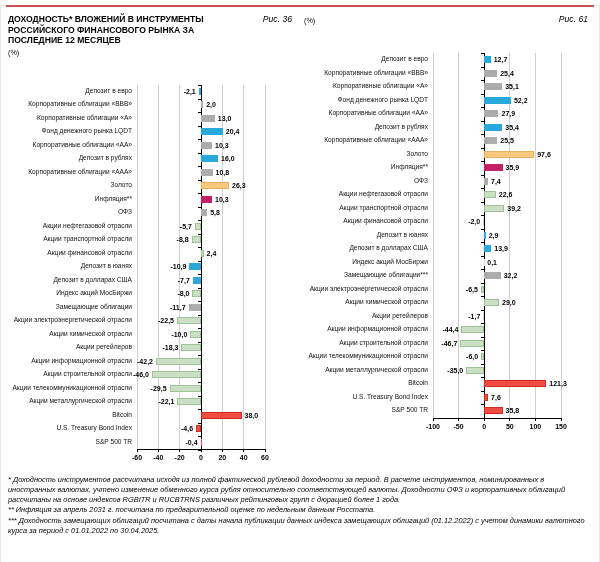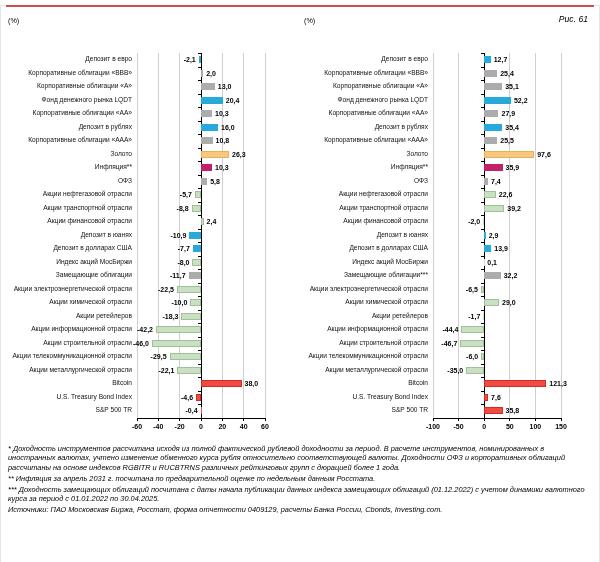--- a/index.html
+++ b/index.html
@@ -33,20 +33,24 @@
   .footer p { margin-bottom:1px; }
 </style>
 </head>
 <body>
 
 <div class="page">
   <div class="top-rule" id="top-rule" style="background: rgb(201, 80, 78);"></div>
 
   <div class="charts">
     <section class="panel">
+      <div class="panel-header">
+        <h2 class="chart-title">ДОХОДНОСТЬ* ВЛОЖЕНИЙ В ИНСТРУМЕНТЫ РОССИЙСКОГО ФИНАНСОВОГО РЫНКА ЗА ПОСЛЕДНИЕ 12 МЕСЯЦЕВ</h2>
+        <span class="fig-label">Рис. 36</span>
+      </div>
       <div class="unit">(%)</div>
       <div class="chart" id="chart-0">
           <div class="chart-grid" style="left: 129px; width: 128px; height: 364.5px;">
             <div class="gridline" style="left: -0.5px; background: rgb(207, 207, 207);"></div>
             <div class="gridline" style="left: 20.8333px; background: rgb(207, 207, 207);"></div>
             <div class="gridline" style="left: 42.1667px; background: rgb(207, 207, 207);"></div>
             <div class="gridline" style="left: 84.8333px; background: rgb(207, 207, 207);"></div>
             <div class="gridline" style="left: 106.167px; background: rgb(207, 207, 207);"></div>
             <div class="gridline" style="left: 127.5px; background: rgb(207, 207, 207);"></div>
             <div class="zeroline" style="left: 63.5px;"></div>
@@ -539,15 +543,14 @@
             <div class="xticklabel" style="left: 128px;">150</div>
           </div>
         </div>
     </section>
   </div>
 
   <div class="footer">
     <p>* Доходность инструментов рассчитана исходя из полной фактической рублевой доходности за период. В расчете инструментов, номинированных в иностранных валютах, учтено изменение обменного курса рубля относительно соответствующей валюты. Доходности ОФЗ и корпоративных облигаций рассчитаны на основе индексов RGBITR и RUCBTRNS различных рейтинговых групп с дюрацией более 1 года.</p>
     <p>** Инфляция за апрель 2031 г. посчитана по предварительной оценке по недельным данным Росстата.</p>
     <p>*** Доходность замещающих облигаций посчитана с даты начала публикации данных индекса замещающих облигаций (01.12.2022) с учетом динамики валютного курса за период с 01.01.2022 по 30.04.2025.</p>
-    <p>Источники: ПАО Московская Биржа, Росстат, форма отчетности 0409129, расчеты Банка России, Cbonds, Investing.com.</p>
   </div>
 </div>
 
 </body></html>

